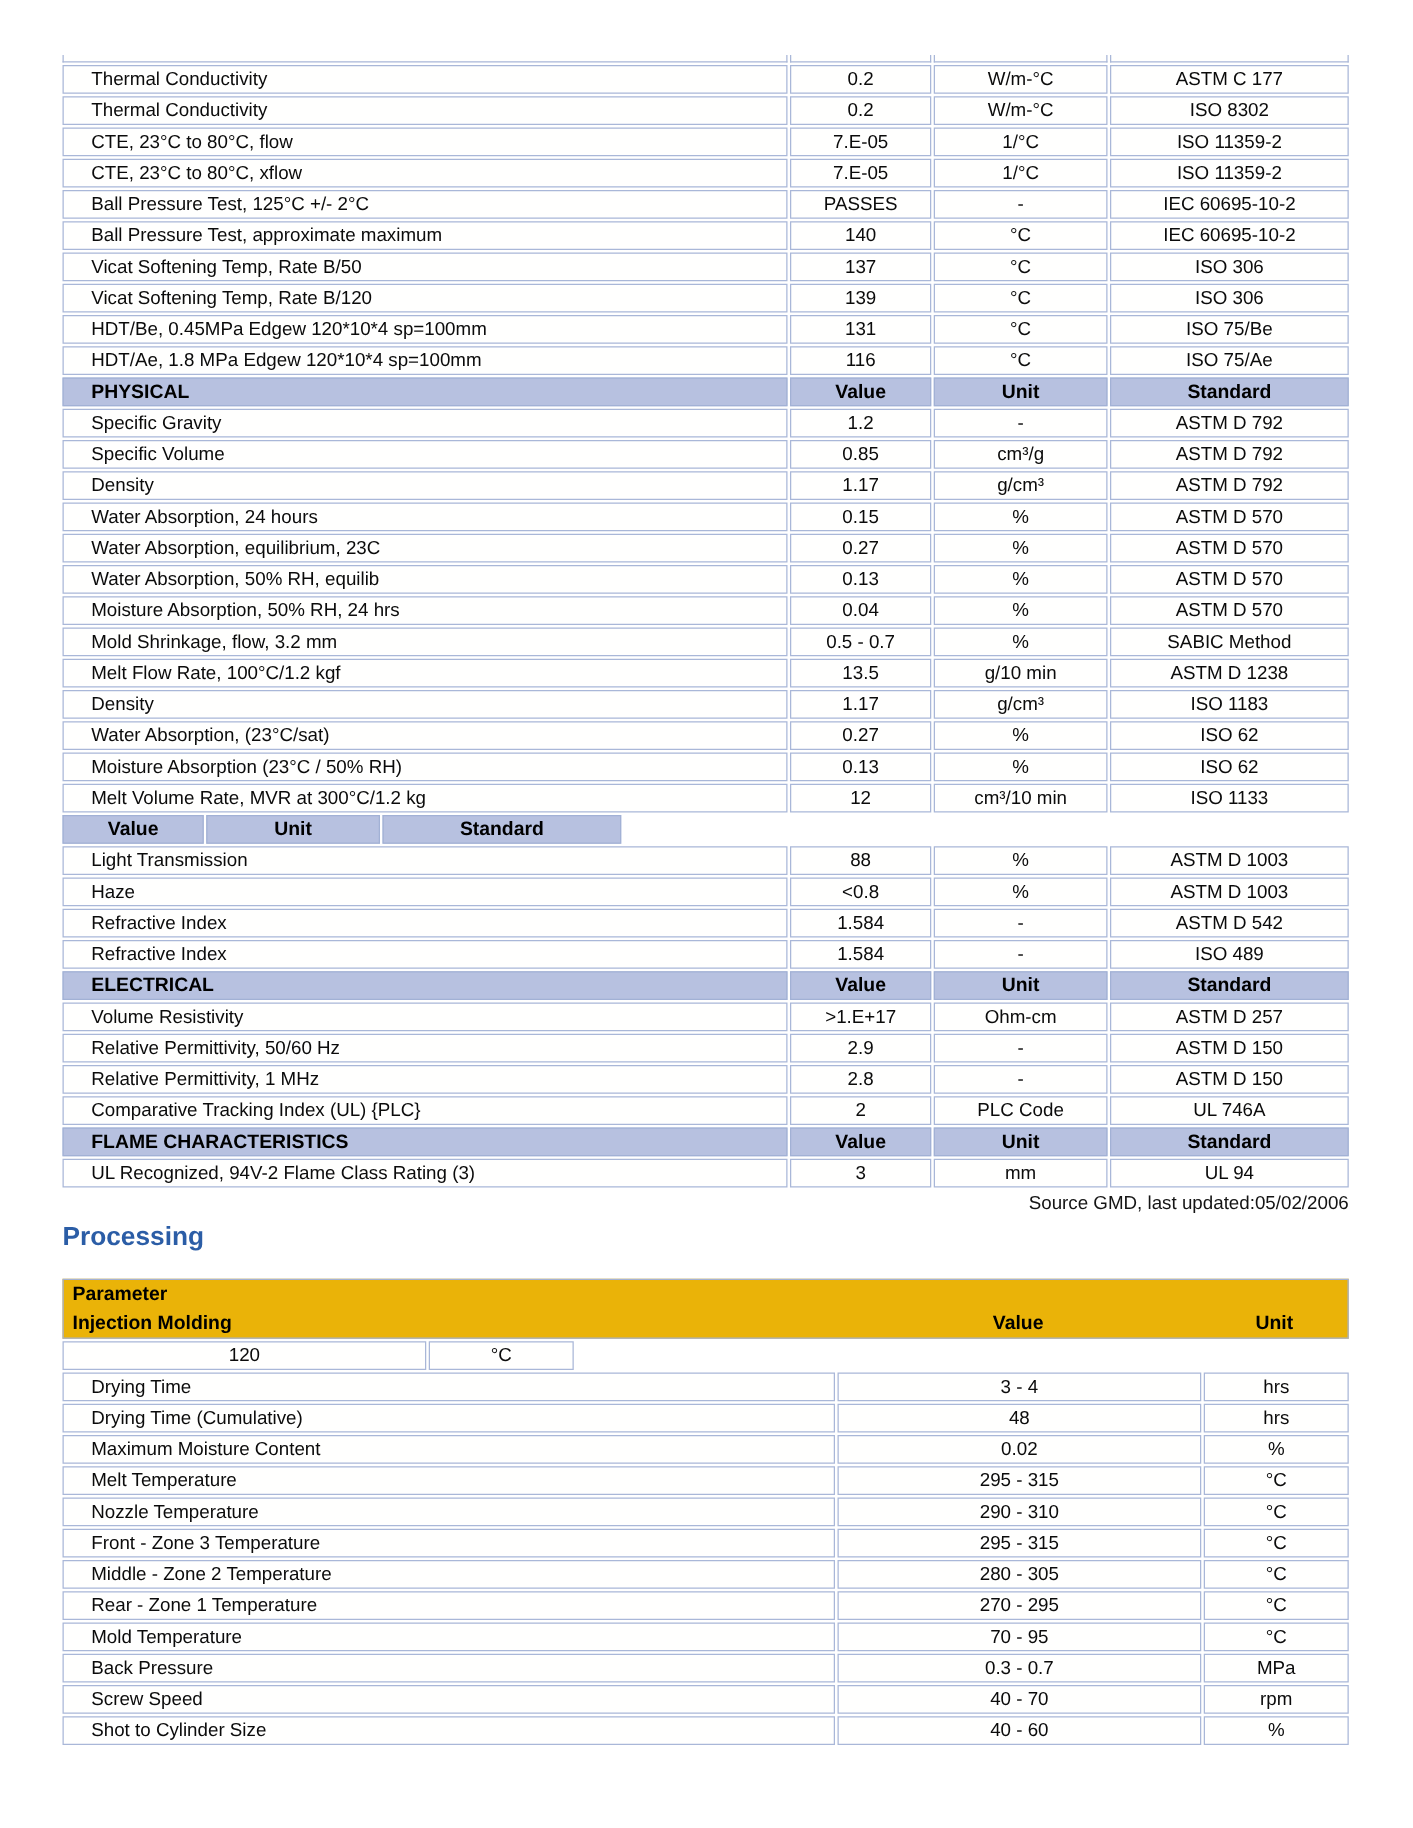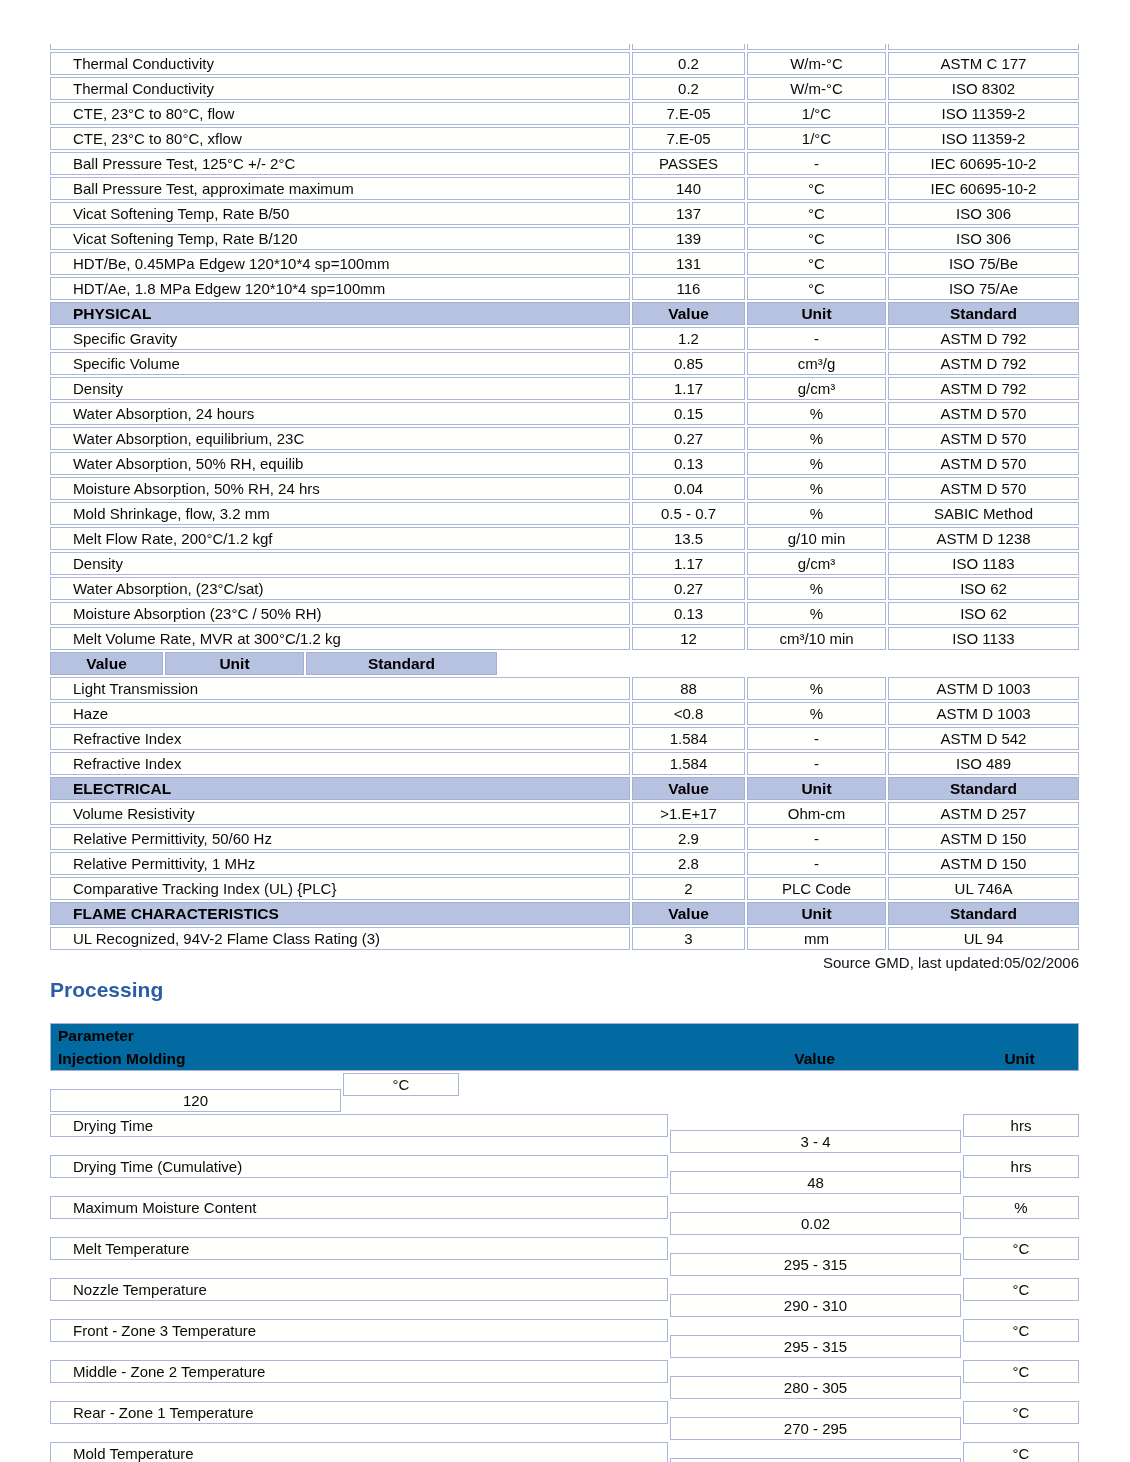--- a/index.html
+++ b/index.html
@@ -51,27 +51,27 @@
   }
   .proc-heading {
     margin-top: 4px;
     height: 20px;
     font-size: 21px;
     font-weight: bold;
     color: #2b5da6;
   }
   .proc-table { margin-top: 25px; }
   .proc .c0 { width: 618px; }
-  .proc .c1 { width: 291px; margin-top: 16px; }
+  .proc .c1 { width: 291px; }
   .proc .c2 { width: 116px; }
   .proc-head {
     box-sizing: border-box;
     width: 1029px;
     border: 1px solid #a2b1d5;
-    background: #0369a1;
+    background: #eab308;
     margin-bottom: 2px;
     font-weight: bold;
     font-size: 15.5px;
     color: #000;
   }
   .proc-head .line { height: 23px; line-height: 23px; display: flex; }
   .proc-head .p0 { width: 617px; padding-left: 7px; box-sizing: border-box; }
   .proc-head .p1 { width: 293px; text-align: center; }
   .proc-head .p2 { width: 117px; text-align: center; }
 </style>
@@ -195,21 +195,21 @@
         <div class="tcell c2 cc">%</div>
         <div class="tcell c3 cc">ASTM D 570</div>
       </div>
       <div class="trow">
         <div class="tcell c0">Mold Shrinkage, flow, 3.2 mm</div>
         <div class="tcell c1 cc">0.5 - 0.7</div>
         <div class="tcell c2 cc">%</div>
         <div class="tcell c3 cc">SABIC Method</div>
       </div>
       <div class="trow">
-        <div class="tcell c0">Melt Flow Rate, 200°C/1.2 kgf</div>
+        <div class="tcell c0">Melt Flow Rate, 100°C/1.2 kgf</div>
         <div class="tcell c1 cc">13.5</div>
         <div class="tcell c2 cc">g/10 min</div>
         <div class="tcell c3 cc">ASTM D 1238</div>
       </div>
       <div class="trow">
         <div class="tcell c0">Density</div>
         <div class="tcell c1 cc">1.17</div>
         <div class="tcell c2 cc">g/cm³</div>
         <div class="tcell c3 cc">ISO 1183</div>
       </div>

